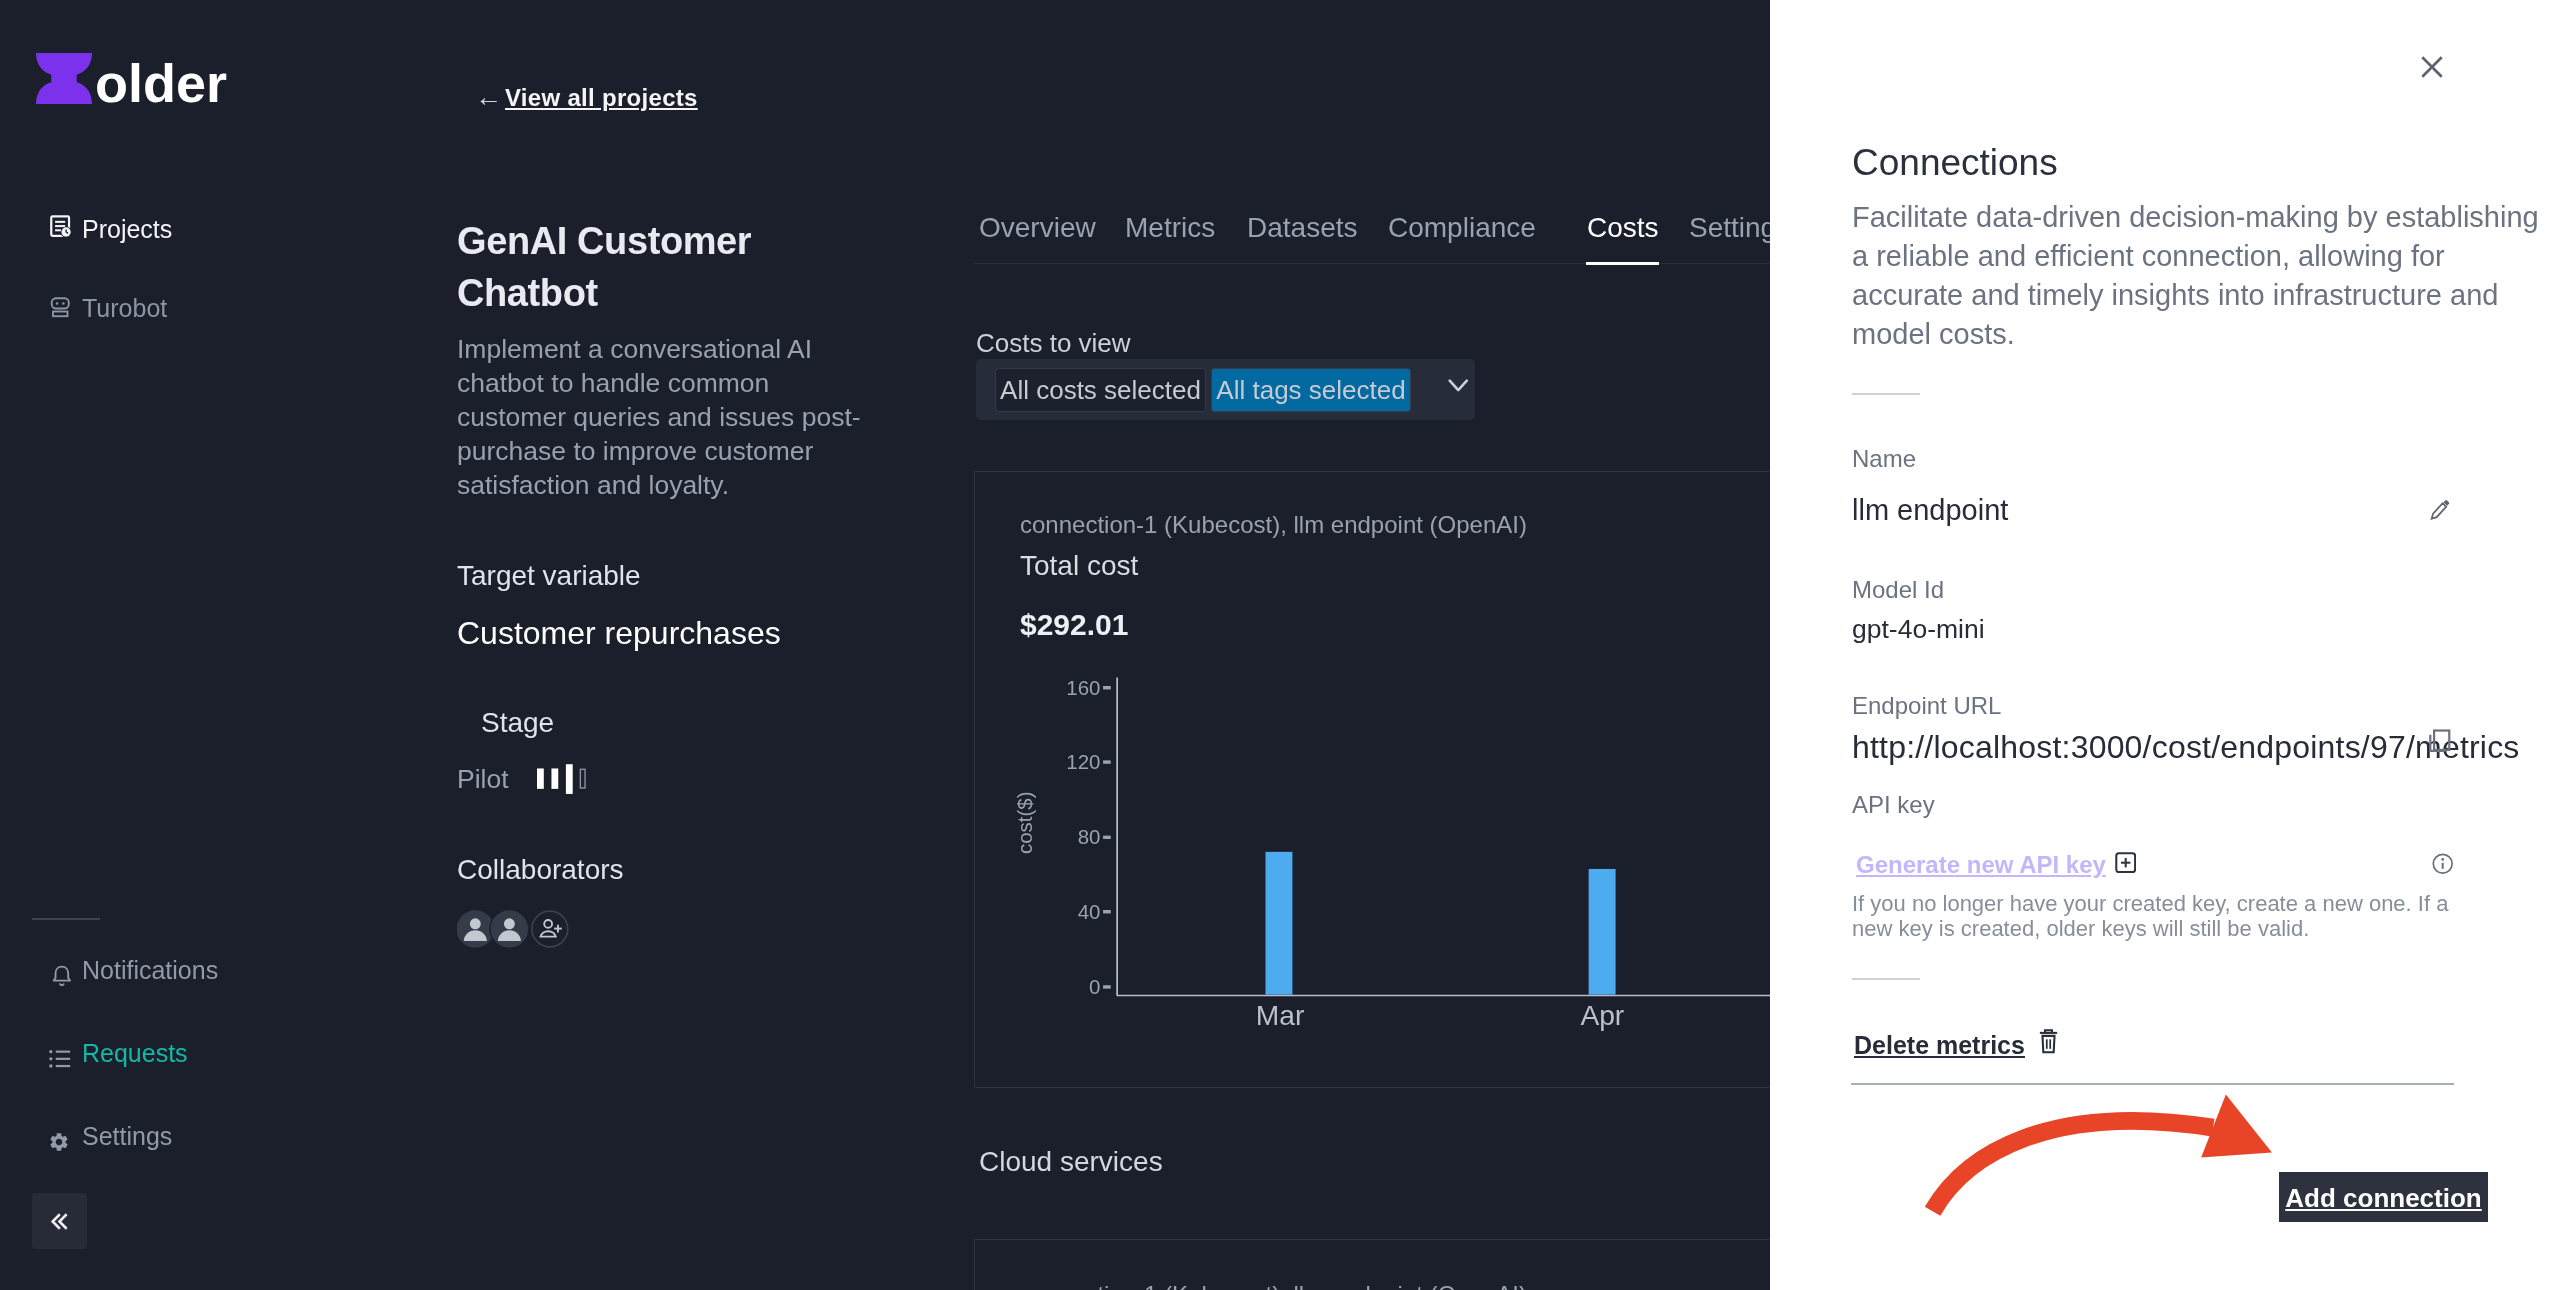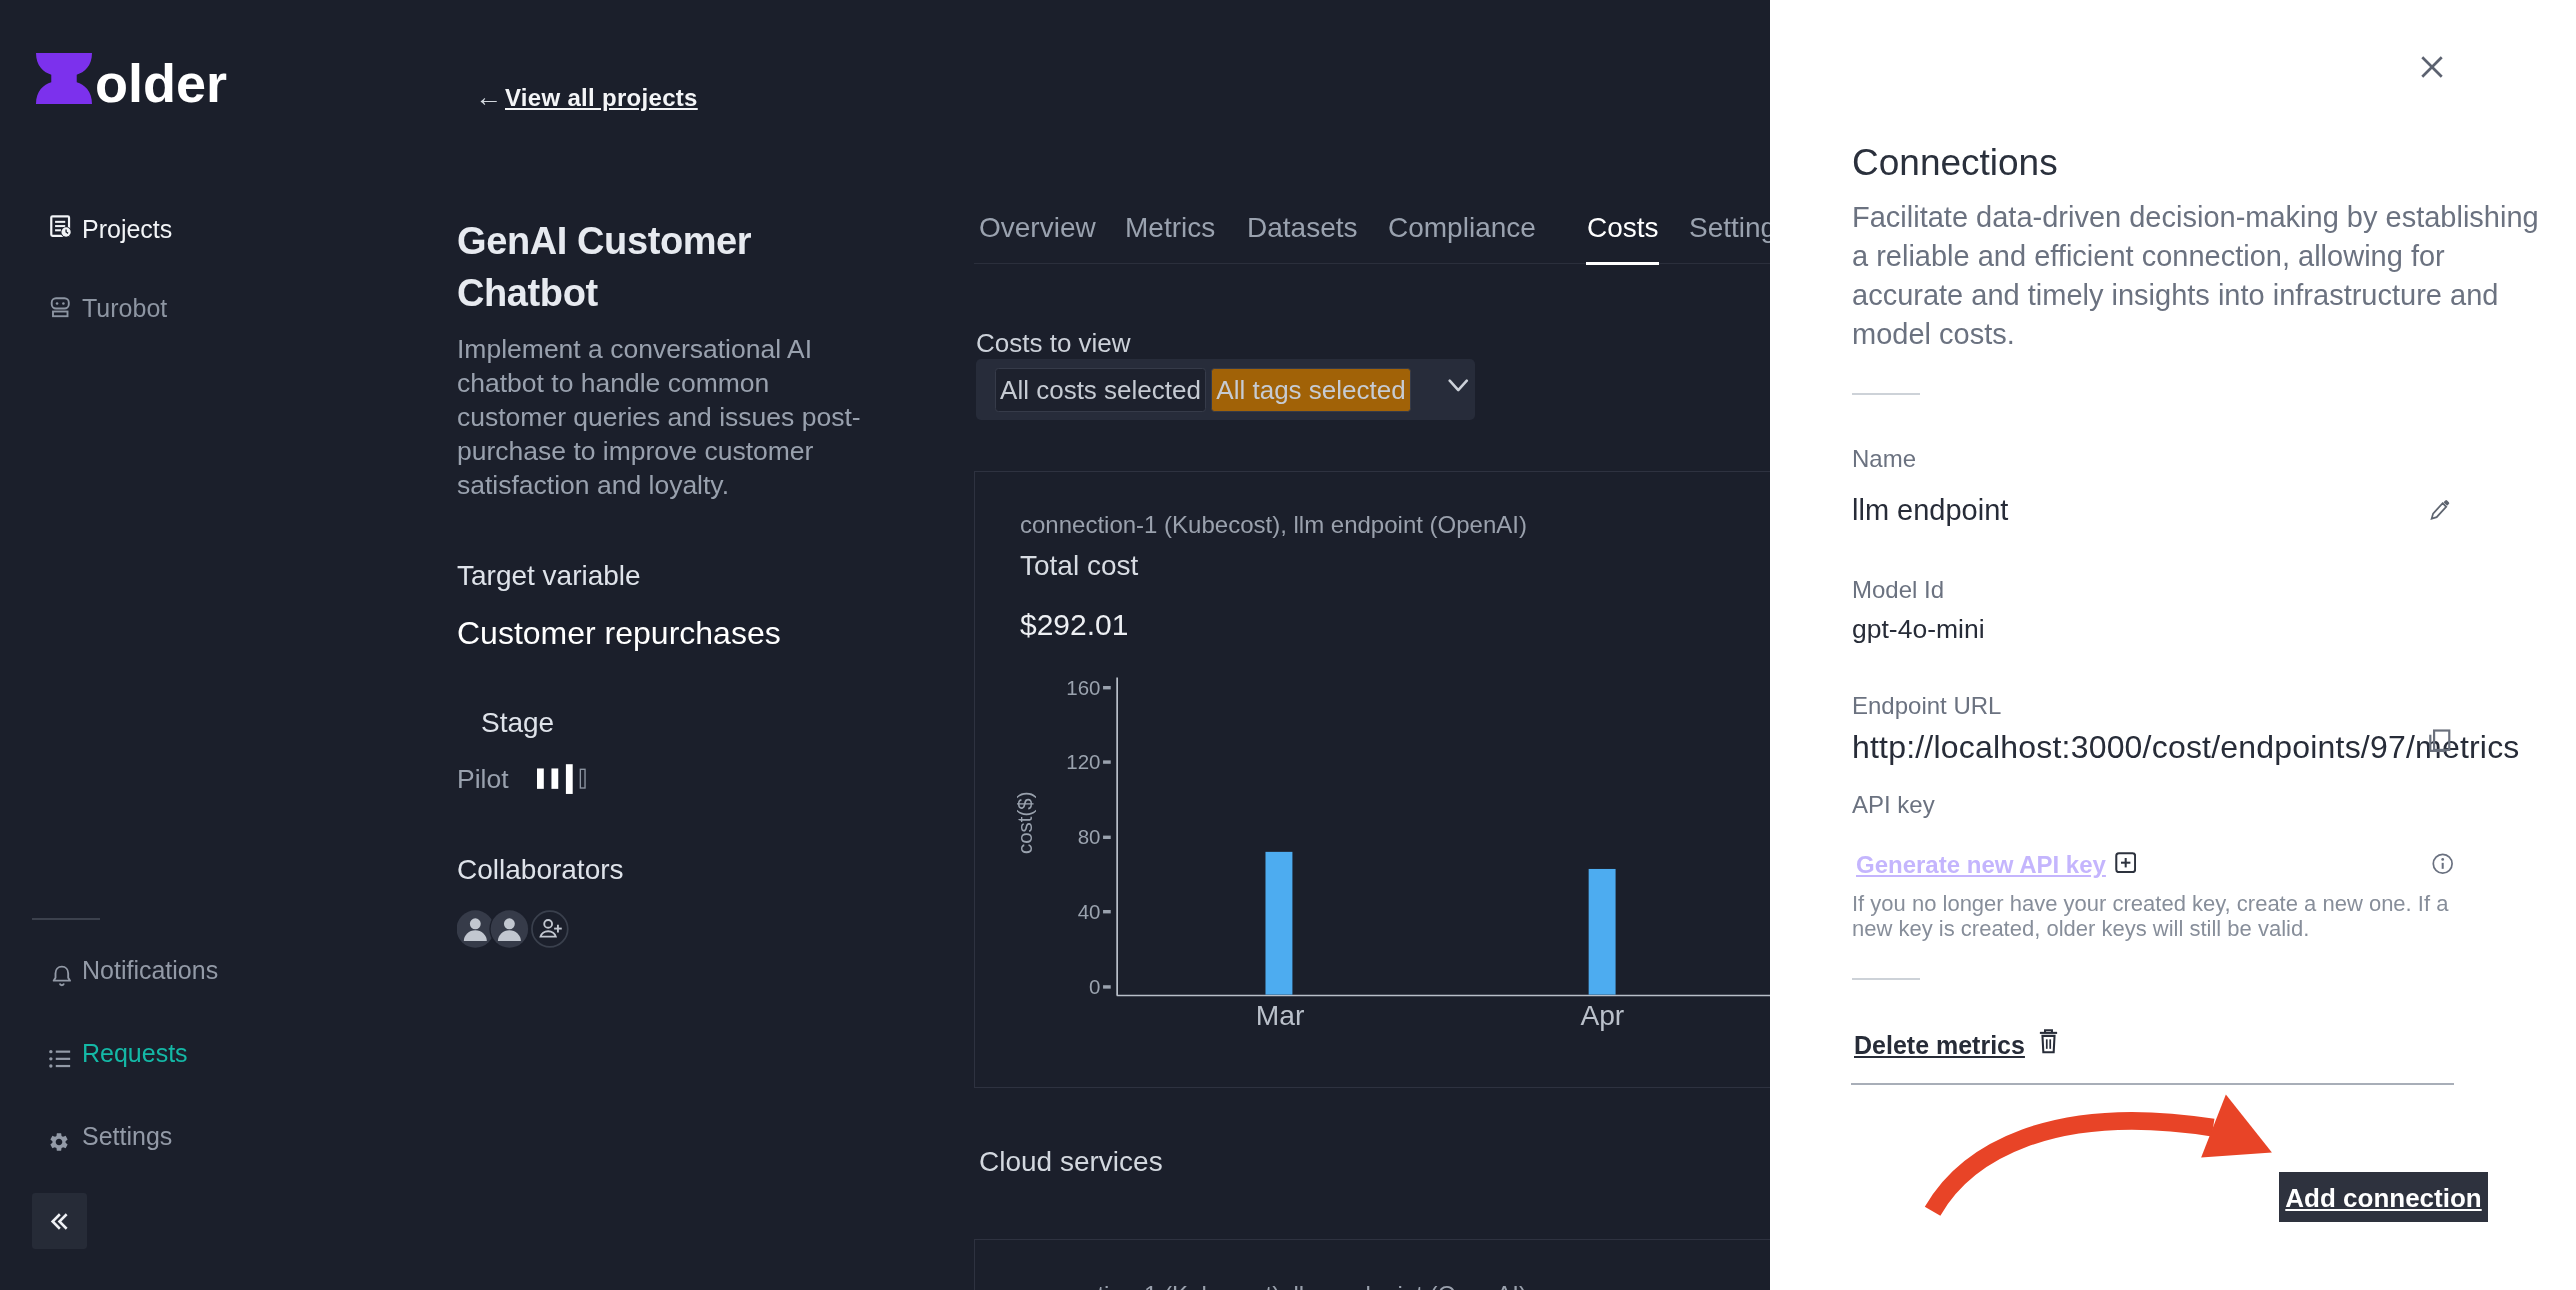--- a/index.html
+++ b/index.html
@@ -100,29 +100,29 @@
 <div class="abs" style="left:1125px;top:214px;font-size:28px;color:#9aa2af;line-height:28px">Metrics</div>
 <div class="abs" style="left:1247px;top:214px;font-size:28px;color:#9aa2af;line-height:28px">Datasets</div>
 <div class="abs" style="left:1388px;top:214px;font-size:28px;color:#9aa2af;line-height:28px">Compliance</div>
 <div class="abs" style="left:1587px;top:214px;font-size:28px;color:#ffffff;line-height:28px">Costs</div>
 <div class="abs" style="left:1689px;top:214px;font-size:28px;color:#9aa2af;line-height:28px">Settings</div>
 <div class="abs" style="left:1586px;top:262px;width:73px;height:2.6px;background:#ffffff"></div>
 
 <div class="abs" style="left:976px;top:330px;font-size:26px;color:#ccd1d9;line-height:26px">Costs to view</div>
 <div class="abs" style="left:976px;top:359px;width:499px;height:61px;background:#272c3a;border-radius:5.1px"></div>
 <div class="abs" style="left:995px;top:368px;width:211px;height:44px;background:#1d212d;border:0.9px solid #363b49;border-radius:3.4px;box-sizing:border-box;display:flex;align-items:center;justify-content:center;font-size:26px;color:#c6cbd3">All costs selected</div>
-<div class="abs" style="left:1211px;top:368px;width:200px;height:44px;background:#a16207;border:0.9px solid #363b49;border-radius:3.4px;box-sizing:border-box;display:flex;align-items:center;justify-content:center;font-size:26px;color:#c6cbd3">All tags selected</div>
+<div class="abs" style="left:1211px;top:368px;width:200px;height:44px;background:#0369a1;border:0.9px solid #363b49;border-radius:3.4px;box-sizing:border-box;display:flex;align-items:center;justify-content:center;font-size:26px;color:#c6cbd3">All tags selected</div>
 <svg class="abs" style="left:1448px;top:379px" width="20.5" height="15.4" viewBox="0 0 24 18">
   <path d="M2,2 L12,13 L22,2" fill="none" stroke="#ccd1d9" stroke-width="3" stroke-linecap="round" stroke-linejoin="round"></path>
 </svg>
 
 <div class="abs" style="left:974px;top:471px;width:812px;height:615px;border:0.9px solid #2e3240"></div>
 <div class="abs" style="left:1020px;top:512px;font-size:24px;color:#9aa1ad;line-height:25px">connection-1 (Kubecost), llm endpoint (OpenAI)</div>
 <div class="abs" style="left:1020px;top:551px;font-size:28px;color:#d8dce3;line-height:29px">Total cost</div>
-<div class="abs" style="left:1020px;top:609px;font-size:30px;font-weight:400;color:#edeff3;line-height:31px">$292.01</div>
+<div class="abs" style="left:1020px;top:609px;font-size:30px;font-weight:700;color:#edeff3;line-height:31px">$292.01</div>
 <svg class="abs" style="left:1009px;top:667px" width="778" height="368" viewBox="0 0 910 430">
   <line x1="126.5" y1="12" x2="126.5" y2="384" stroke="#b9bfc9" stroke-width="2"></line>
   <line x1="126" y1="384" x2="910" y2="384" stroke="#b9bfc9" stroke-width="2"></line>
   <g fill="#9aa2ae" font-size="24" text-anchor="end">
     <text x="107" y="32">160</text>
     <text x="107" y="119">120</text>
     <text x="107" y="207">80</text>
     <text x="107" y="294">40</text>
     <text x="107" y="382">0</text>
   </g>

